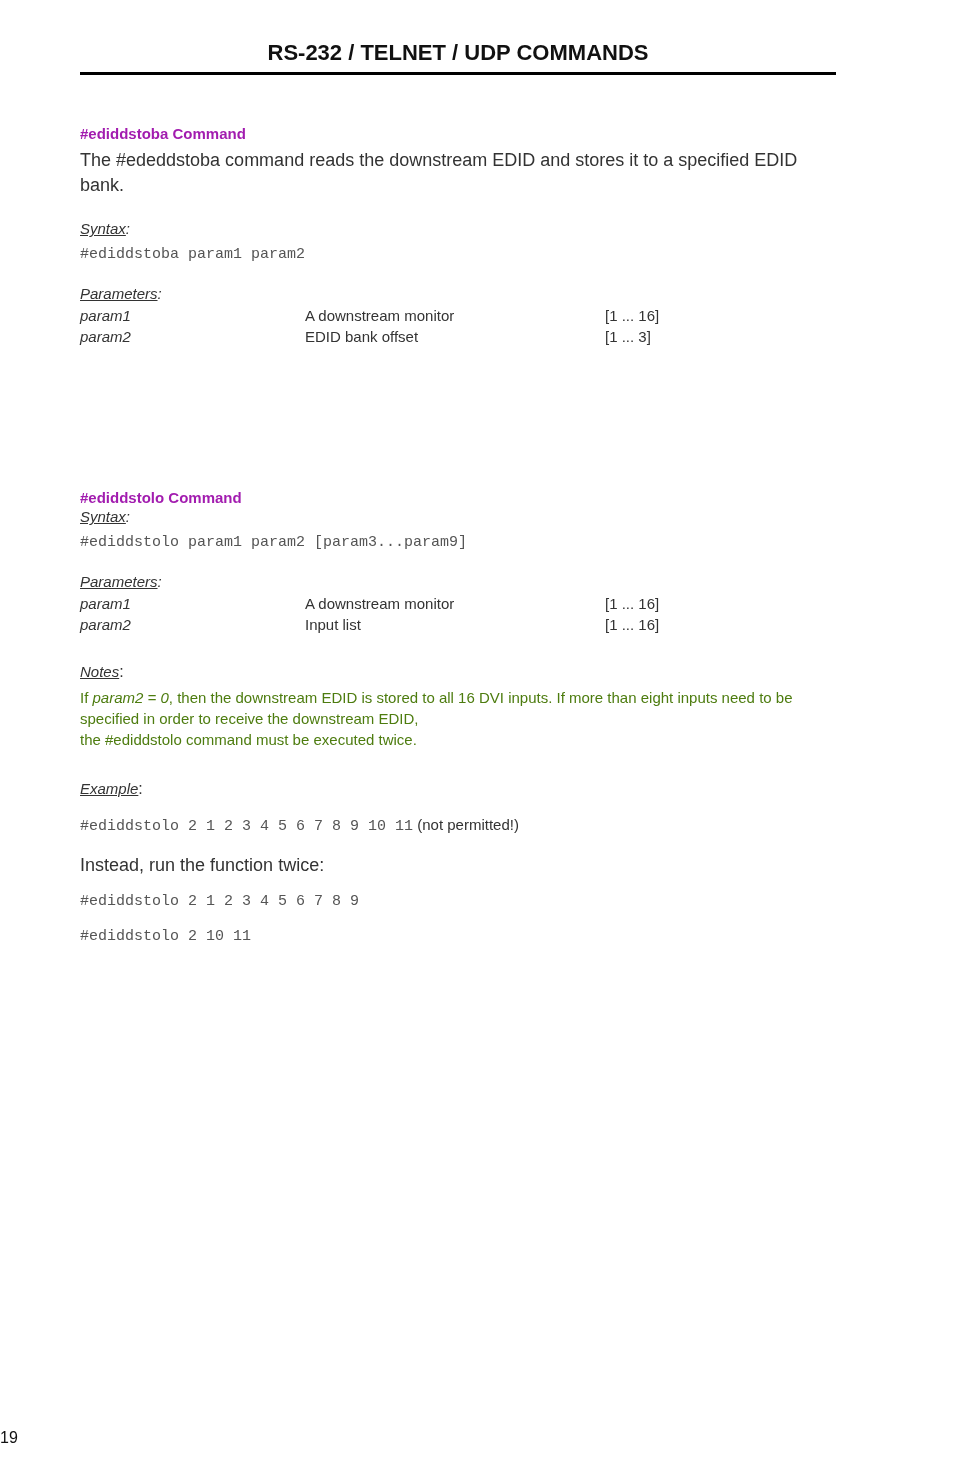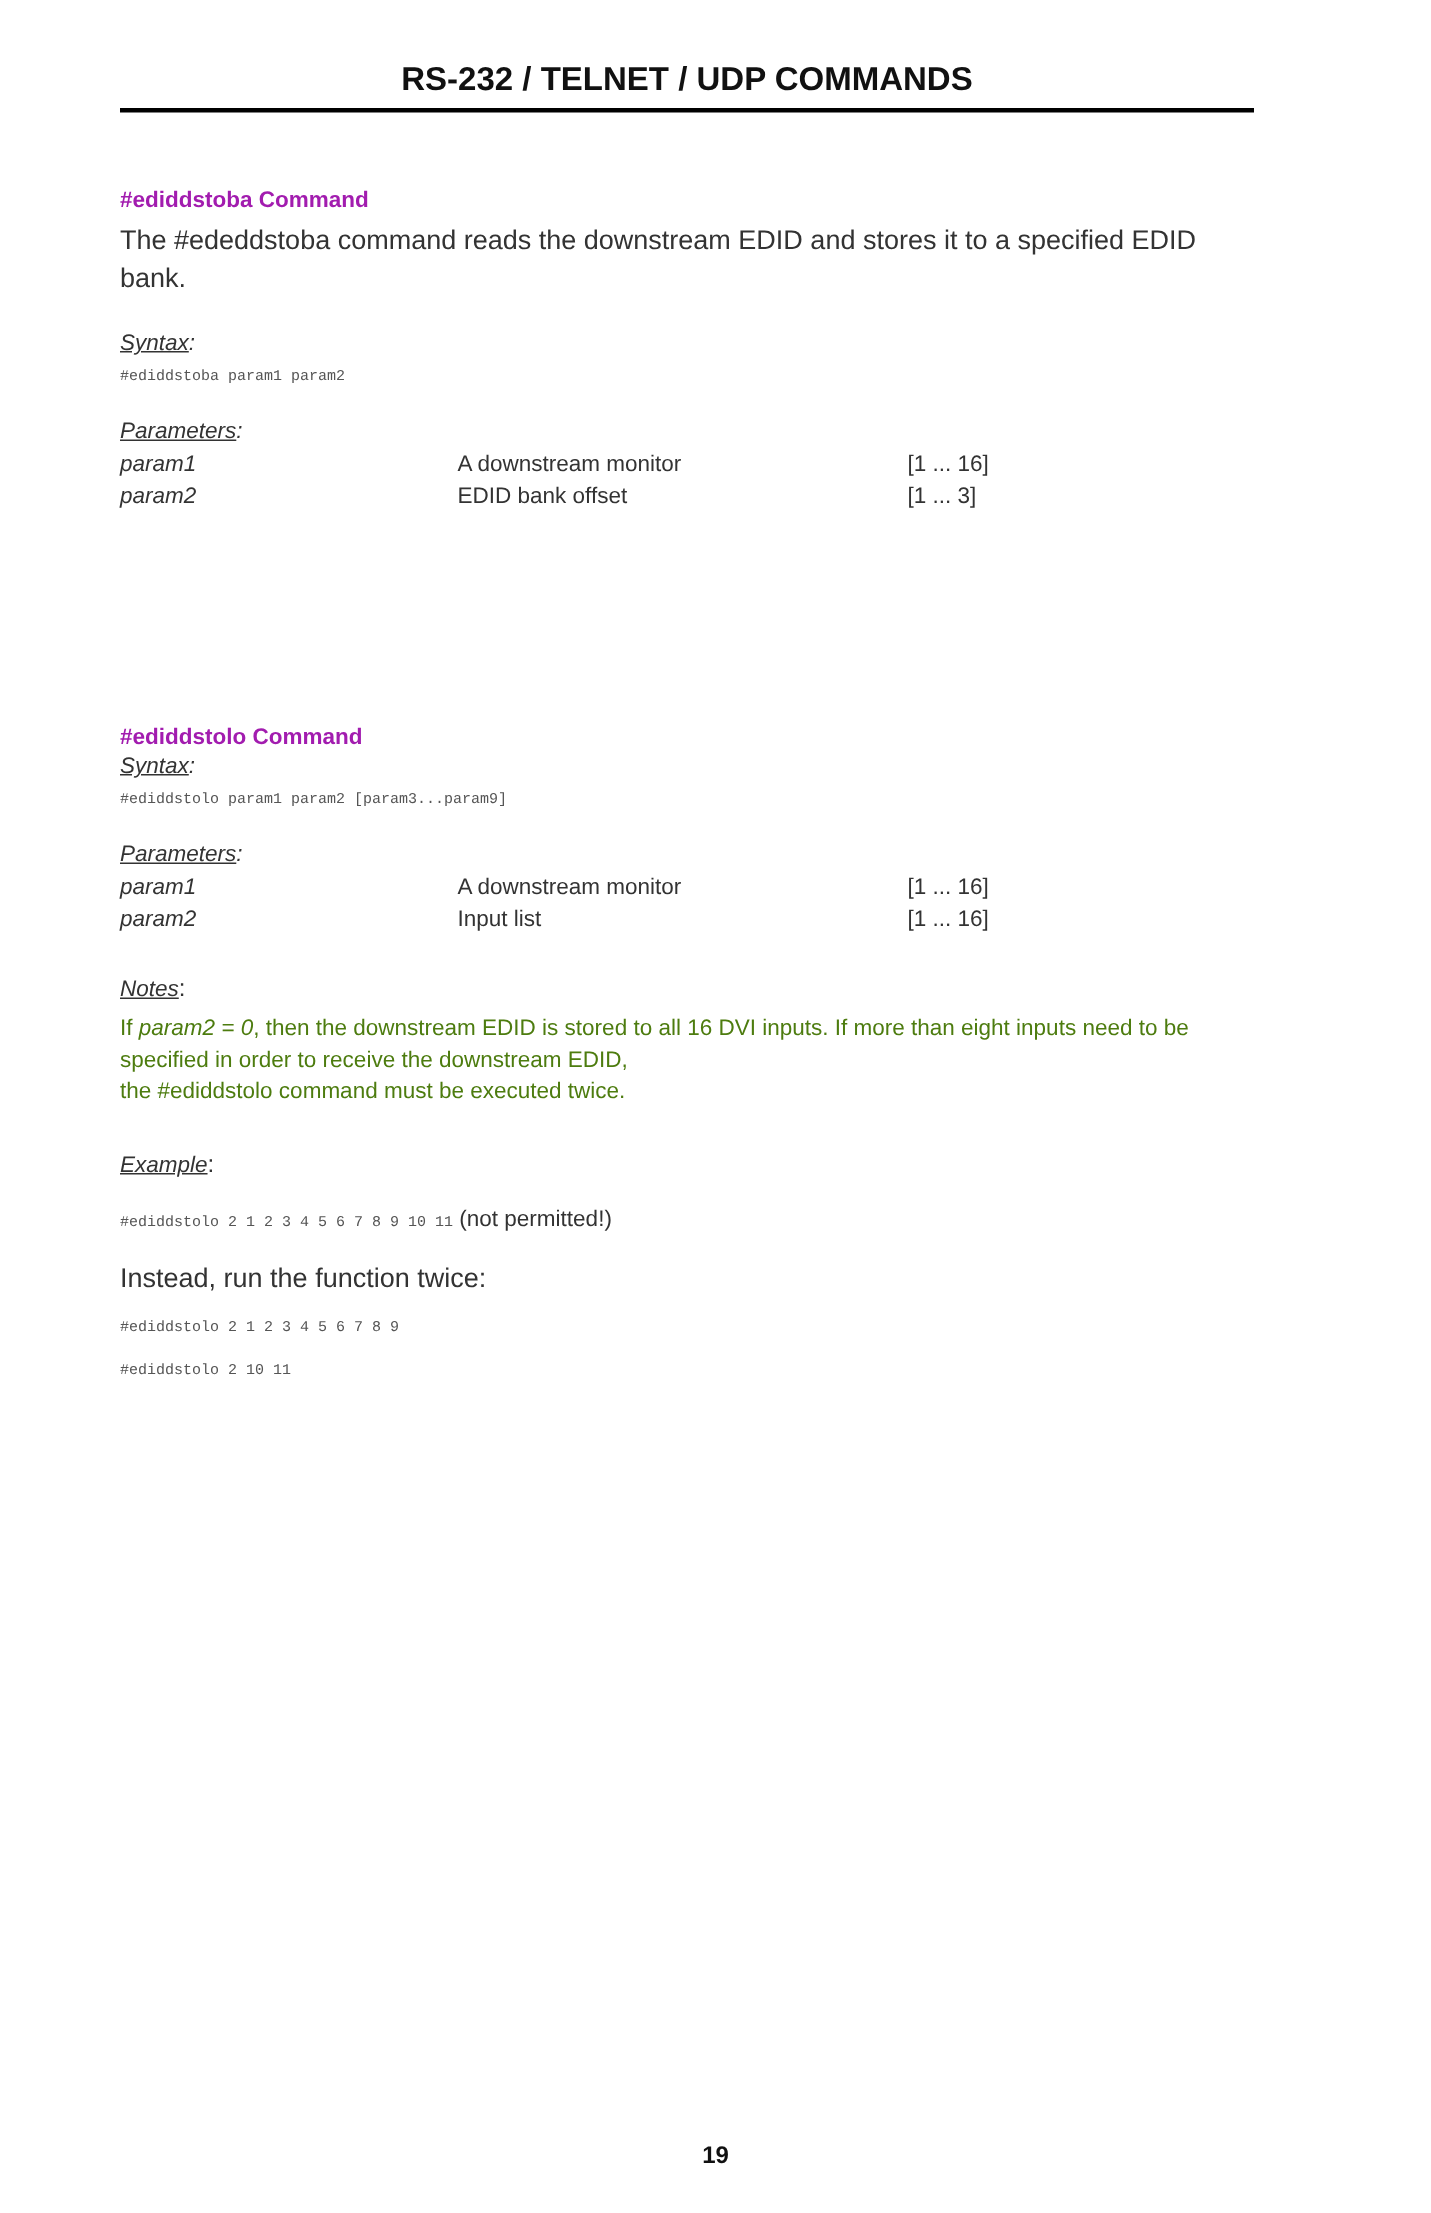--- a/index.html
+++ b/index.html
@@ -45,21 +45,21 @@
     text-decoration: underline;
     font-size: 15px;
     display: inline;
   }
   .colon {
     font-style: italic;
     font-size: 15px;
   }
   .code {
     font-family: "Courier New", Courier, monospace;
-    font-size: 10px;
+    font-size: 15px;
     color: #555;
     margin: 8px 0 22px 0;
   }
   .param-row {
     display: flex;
     font-size: 15px;
     margin: 4px 0;
     width: 640px;
   }
   .param-name {
@@ -87,22 +87,21 @@
   .notes-block {
     font-size: 15px;
     color: #4d7c0f;
     line-height: 1.4;
     margin: 6px 0 22px 0;
   }
   .italic {
     font-style: italic;
   }
   .page-number {
-    text-align: center;
-    font-weight: bold;
+    font-weight: normal;
     font-size: 16px;
     color: #111;
     position: absolute;
     bottom: 28px;
     width: 100%;
     left: 0;
   }
   .label-block { margin-bottom: 2px; }
 </style>
 </head>

